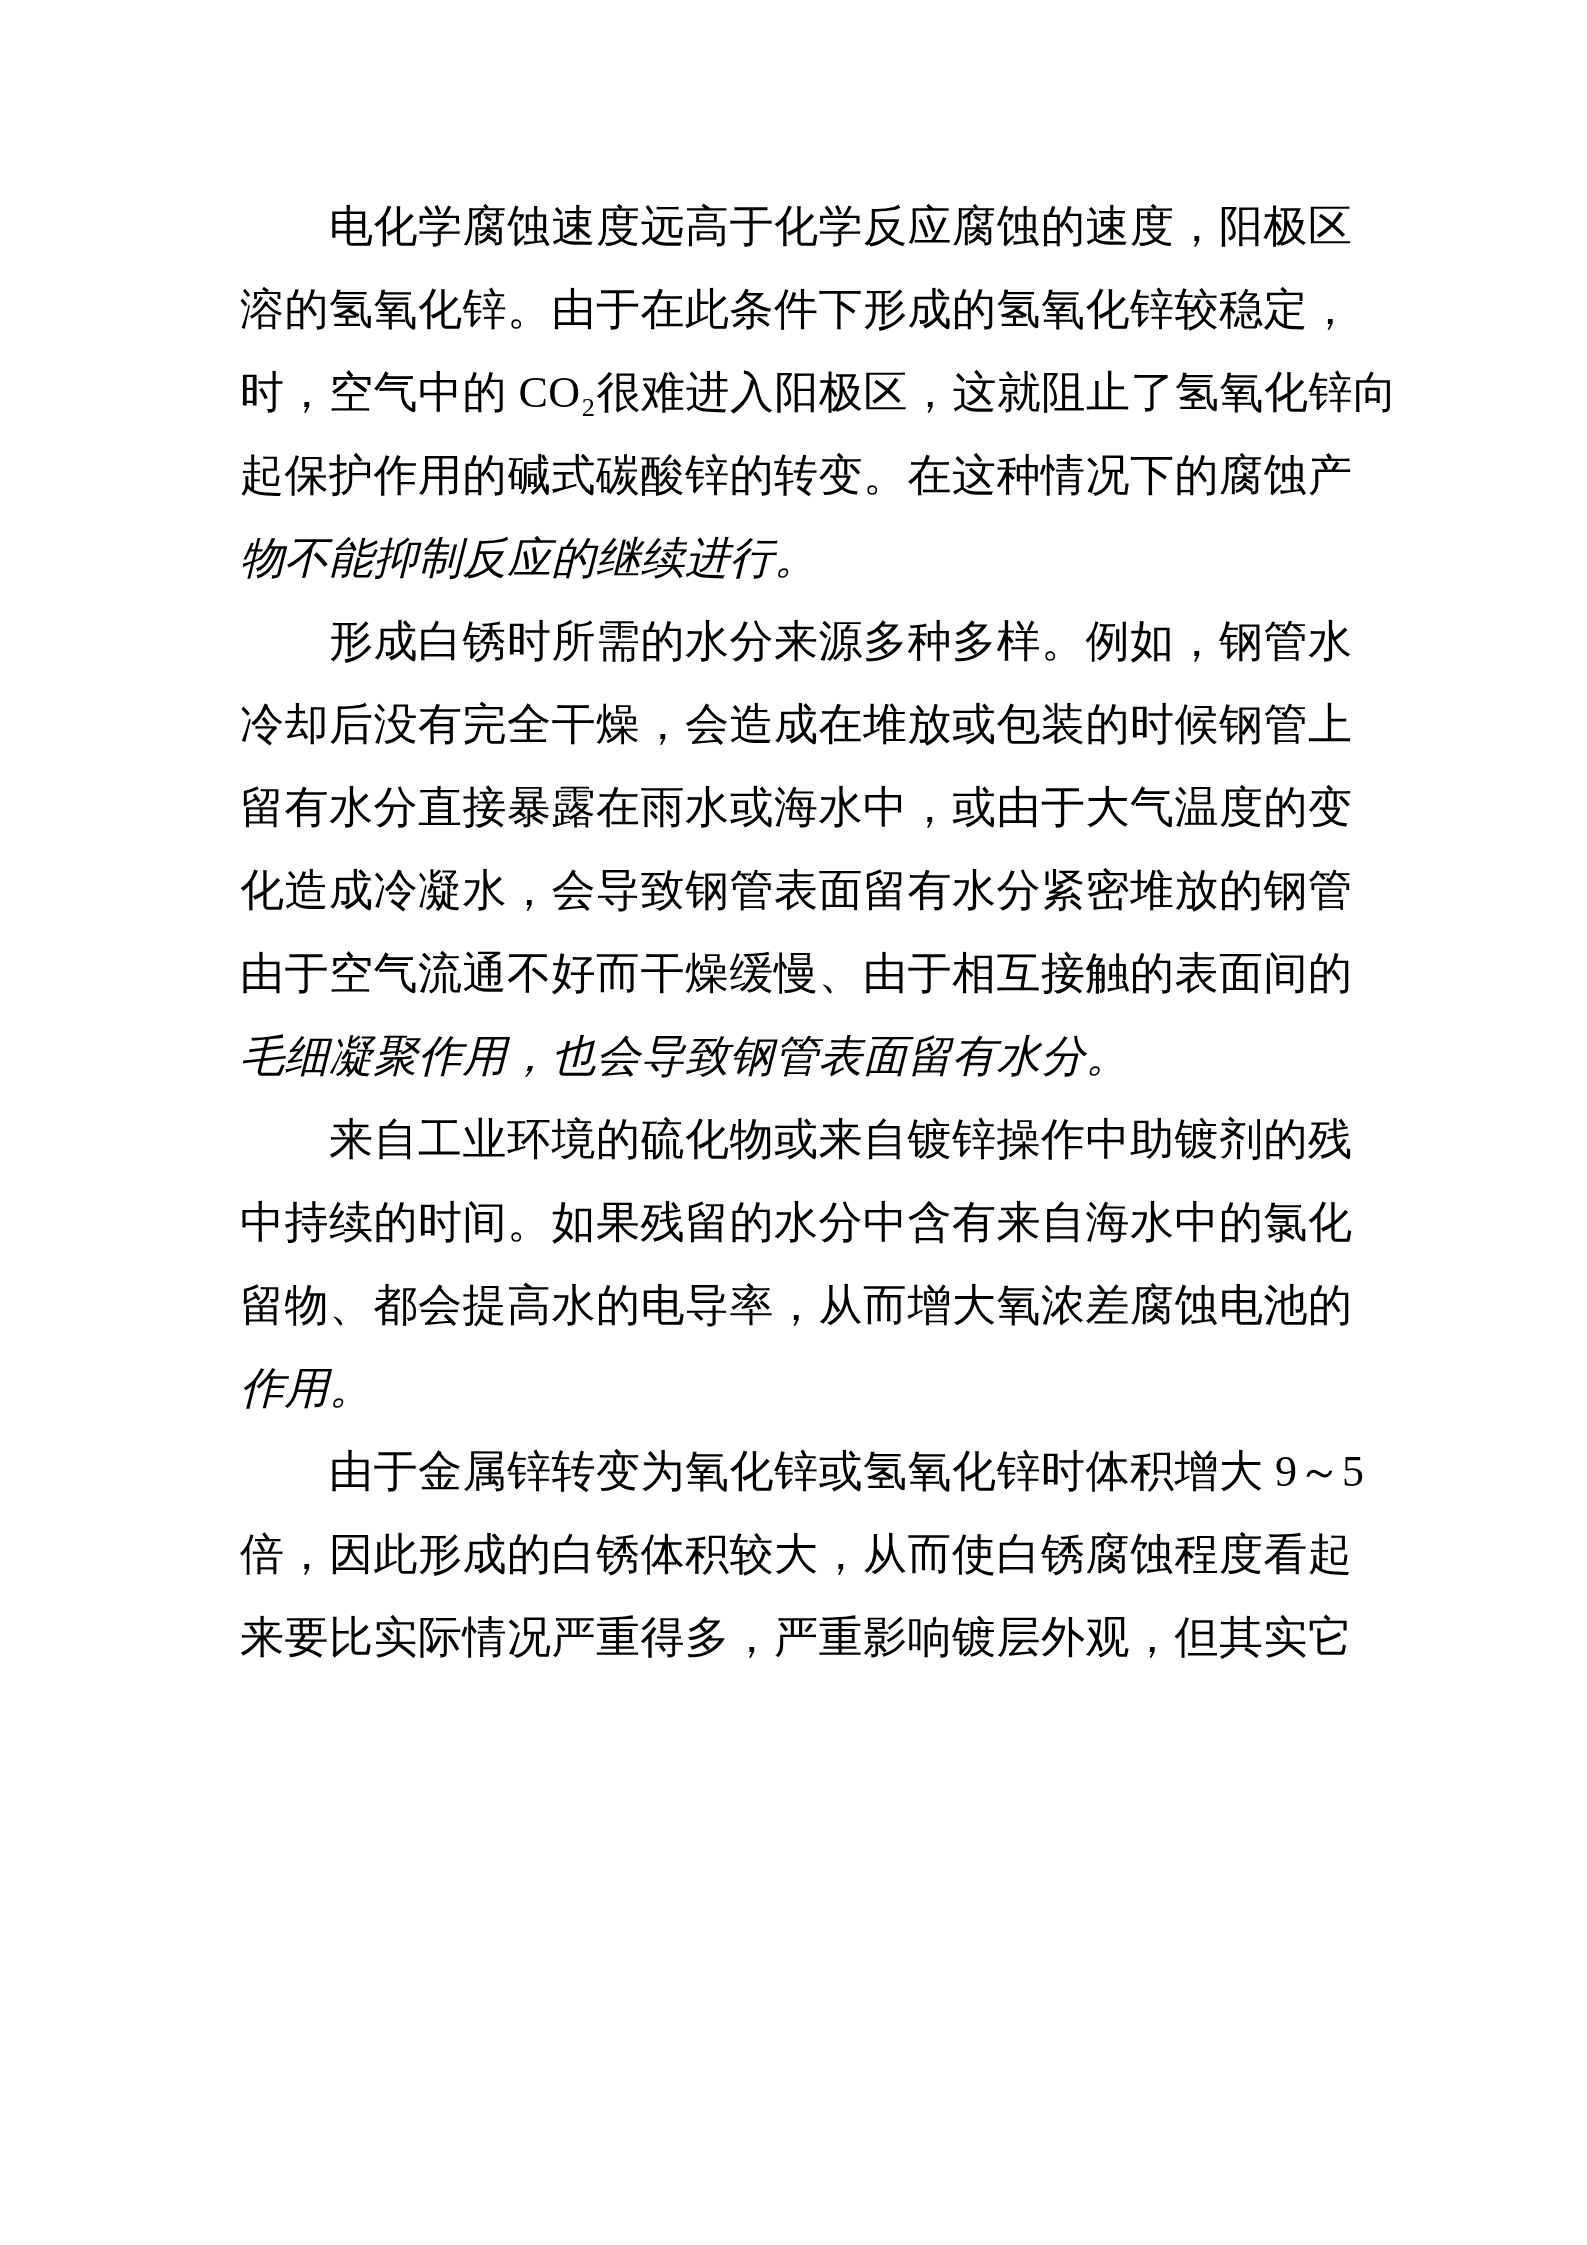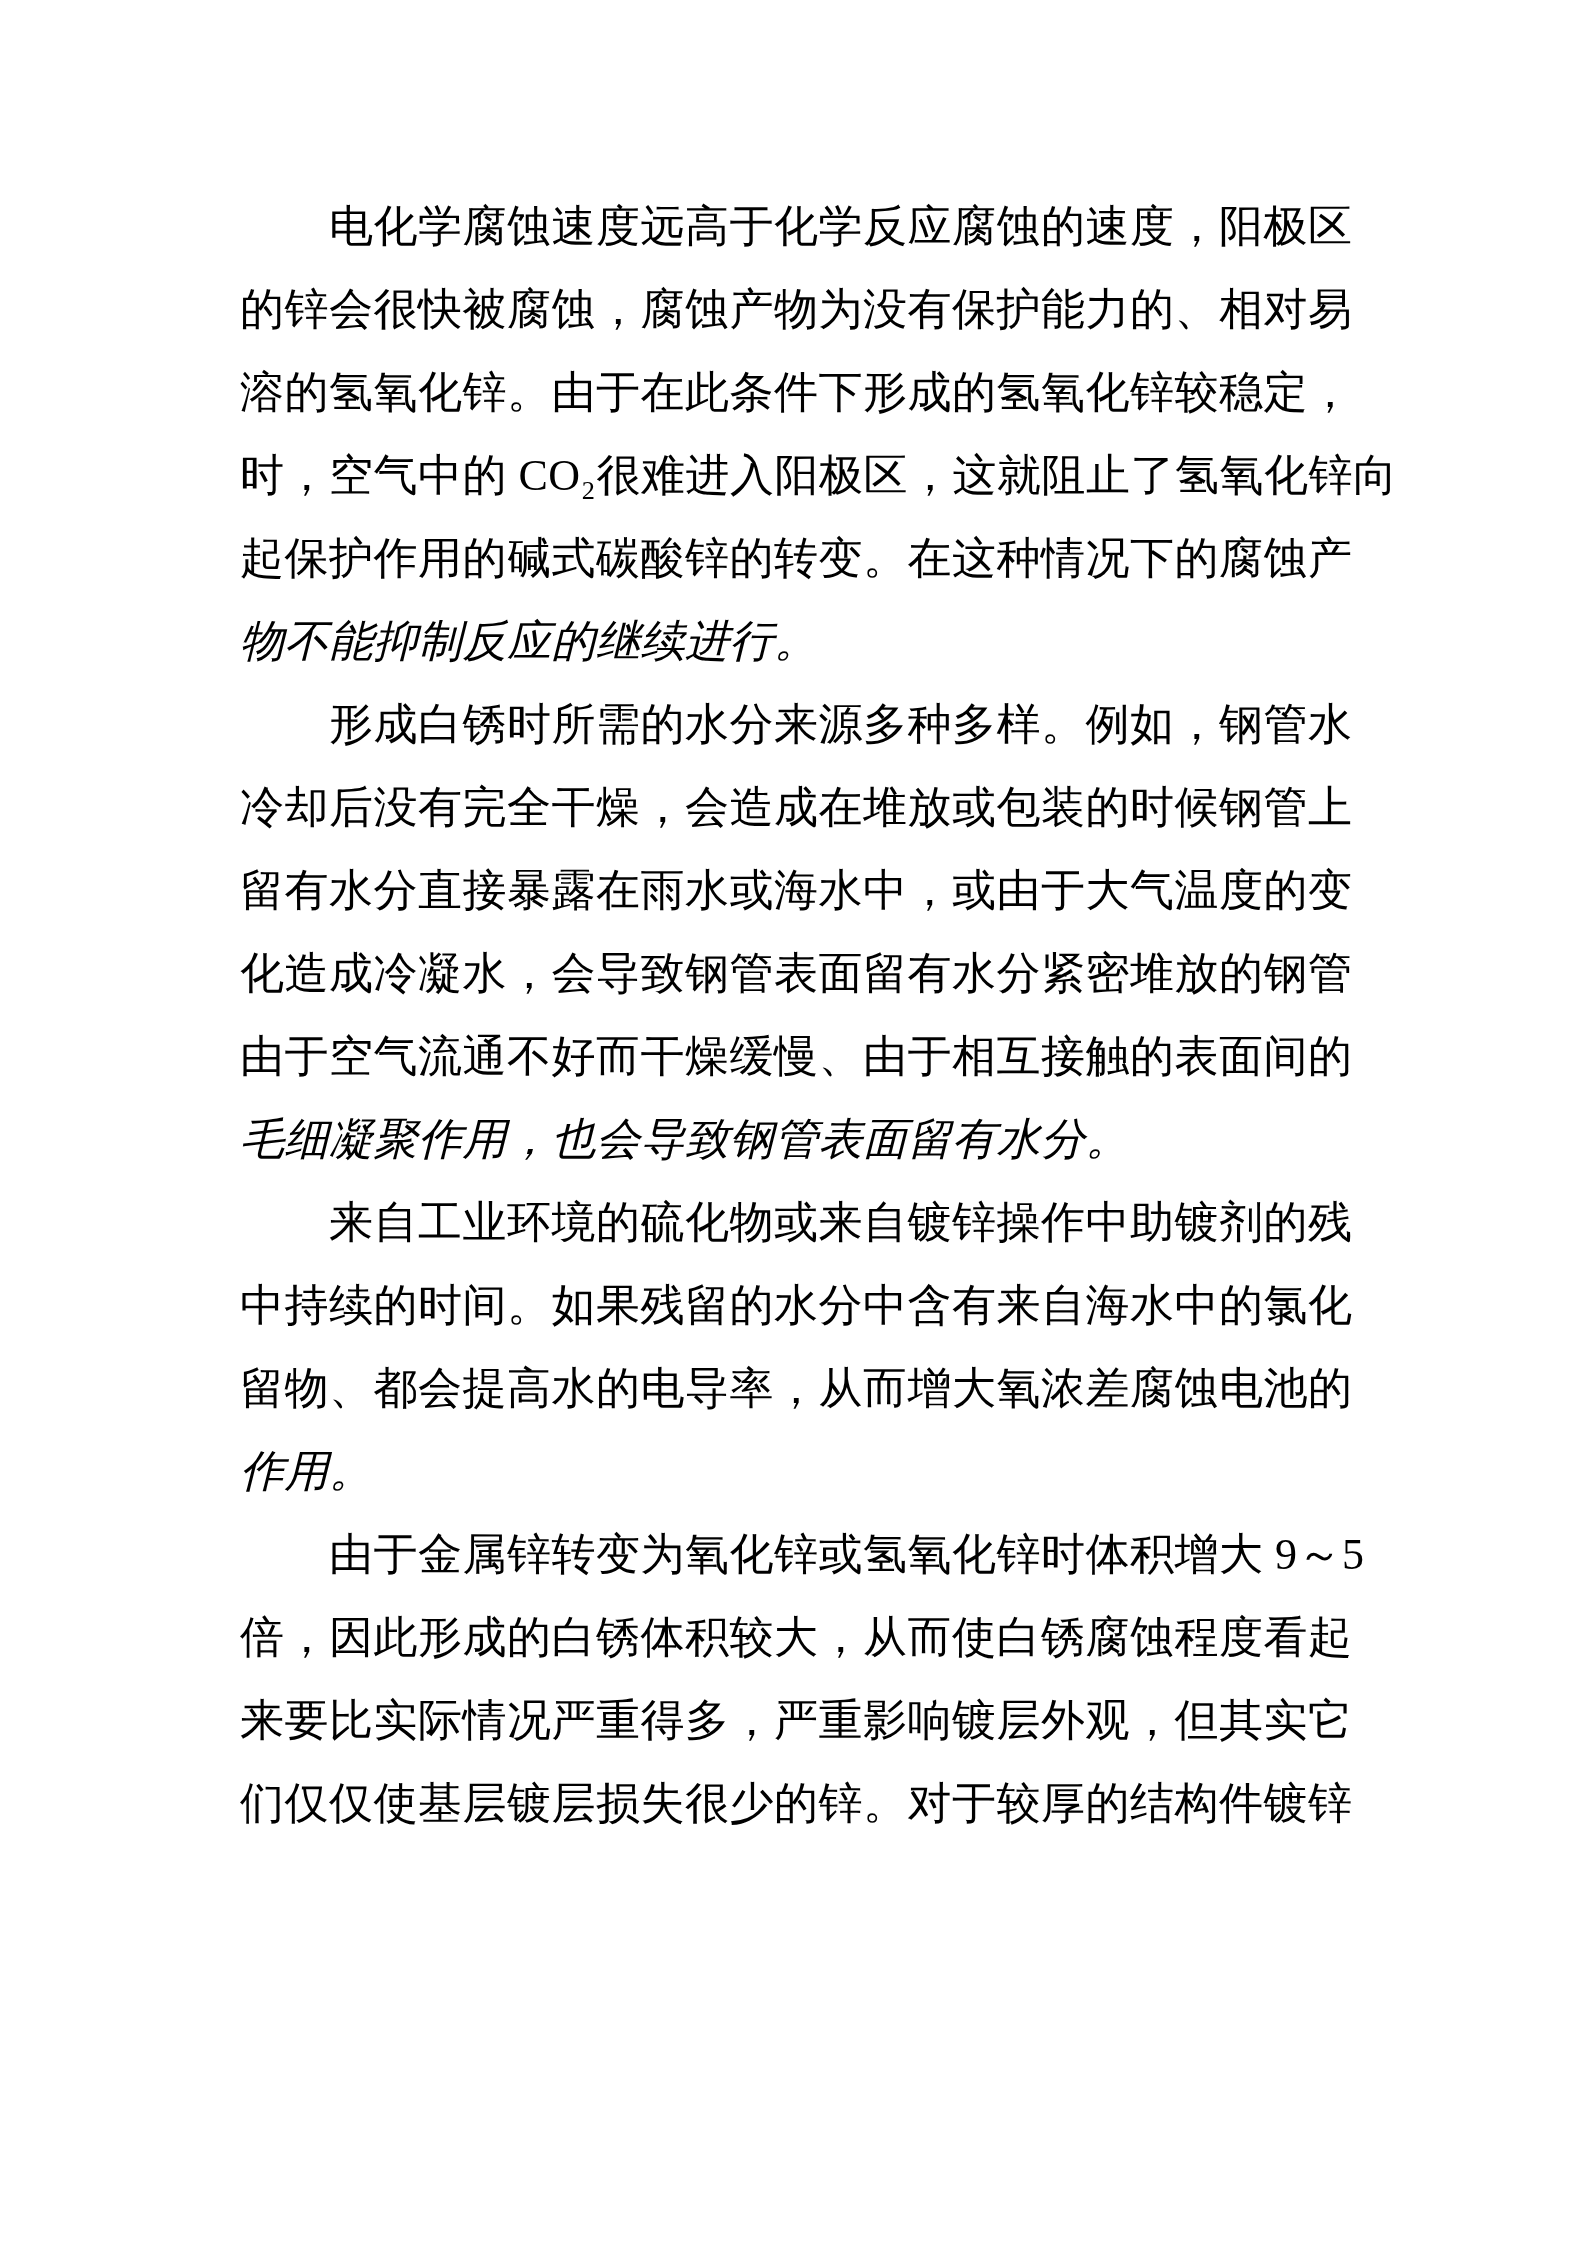--- a/index.html
+++ b/index.html
@@ -33,37 +33,35 @@
   .line.indent { padding-left: 89px; }   
   .line.last   { text-align-last: left; font-style: italic; } 
 </style>
 </head>
 <body>
 
 <div class="page">
   <div class="text-block">
 
     <div class="line indent">电化学腐蚀速度远高于化学反应腐蚀的速度，阳极区</div>
-    <div class="line">的锌会很快被腐蚀，腐蚀产物为没有保护能力的、相对易</div>
     <div class="line">溶的氢氧化锌。由于在此条件下形成的氢氧化锌较稳定，</div>
     <div class="line">时，空气中的 CO₂很难进入阳极区，这就阻止了氢氧化锌向</div>
     <div class="line">起保护作用的碱式碳酸锌的转变。在这种情况下的腐蚀产</div>
     <div class="line last">物不能抑制反应的继续进行。</div>
 
     <div class="line indent">形成白锈时所需的水分来源多种多样。例如，钢管水</div>
     <div class="line">冷却后没有完全干燥，会造成在堆放或包装的时候钢管上</div>
     <div class="line">留有水分直接暴露在雨水或海水中，或由于大气温度的变</div>
     <div class="line">化造成冷凝水，会导致钢管表面留有水分紧密堆放的钢管</div>
     <div class="line">由于空气流通不好而干燥缓慢、由于相互接触的表面间的</div>
     <div class="line last">毛细凝聚作用，也会导致钢管表面留有水分。</div>
 
     <div class="line indent">来自工业环境的硫化物或来自镀锌操作中助镀剂的残</div>
     <div class="line">中持续的时间。如果残留的水分中含有来自海水中的氯化</div>
     <div class="line">留物、都会提高水的电导率，从而增大氧浓差腐蚀电池的</div>
     <div class="line last">作用。</div>
 
     <div class="line indent">由于金属锌转变为氧化锌或氢氧化锌时体积增大 9～5</div>
     <div class="line">倍，因此形成的白锈体积较大，从而使白锈腐蚀程度看起</div>
     <div class="line">来要比实际情况严重得多，严重影响镀层外观，但其实它</div>
-    <div class="line">们仅仅使基层镀层损失很少的锌。对于较厚的结构件镀锌</div>
 
   </div>
 </div>
 
 </body></html>

